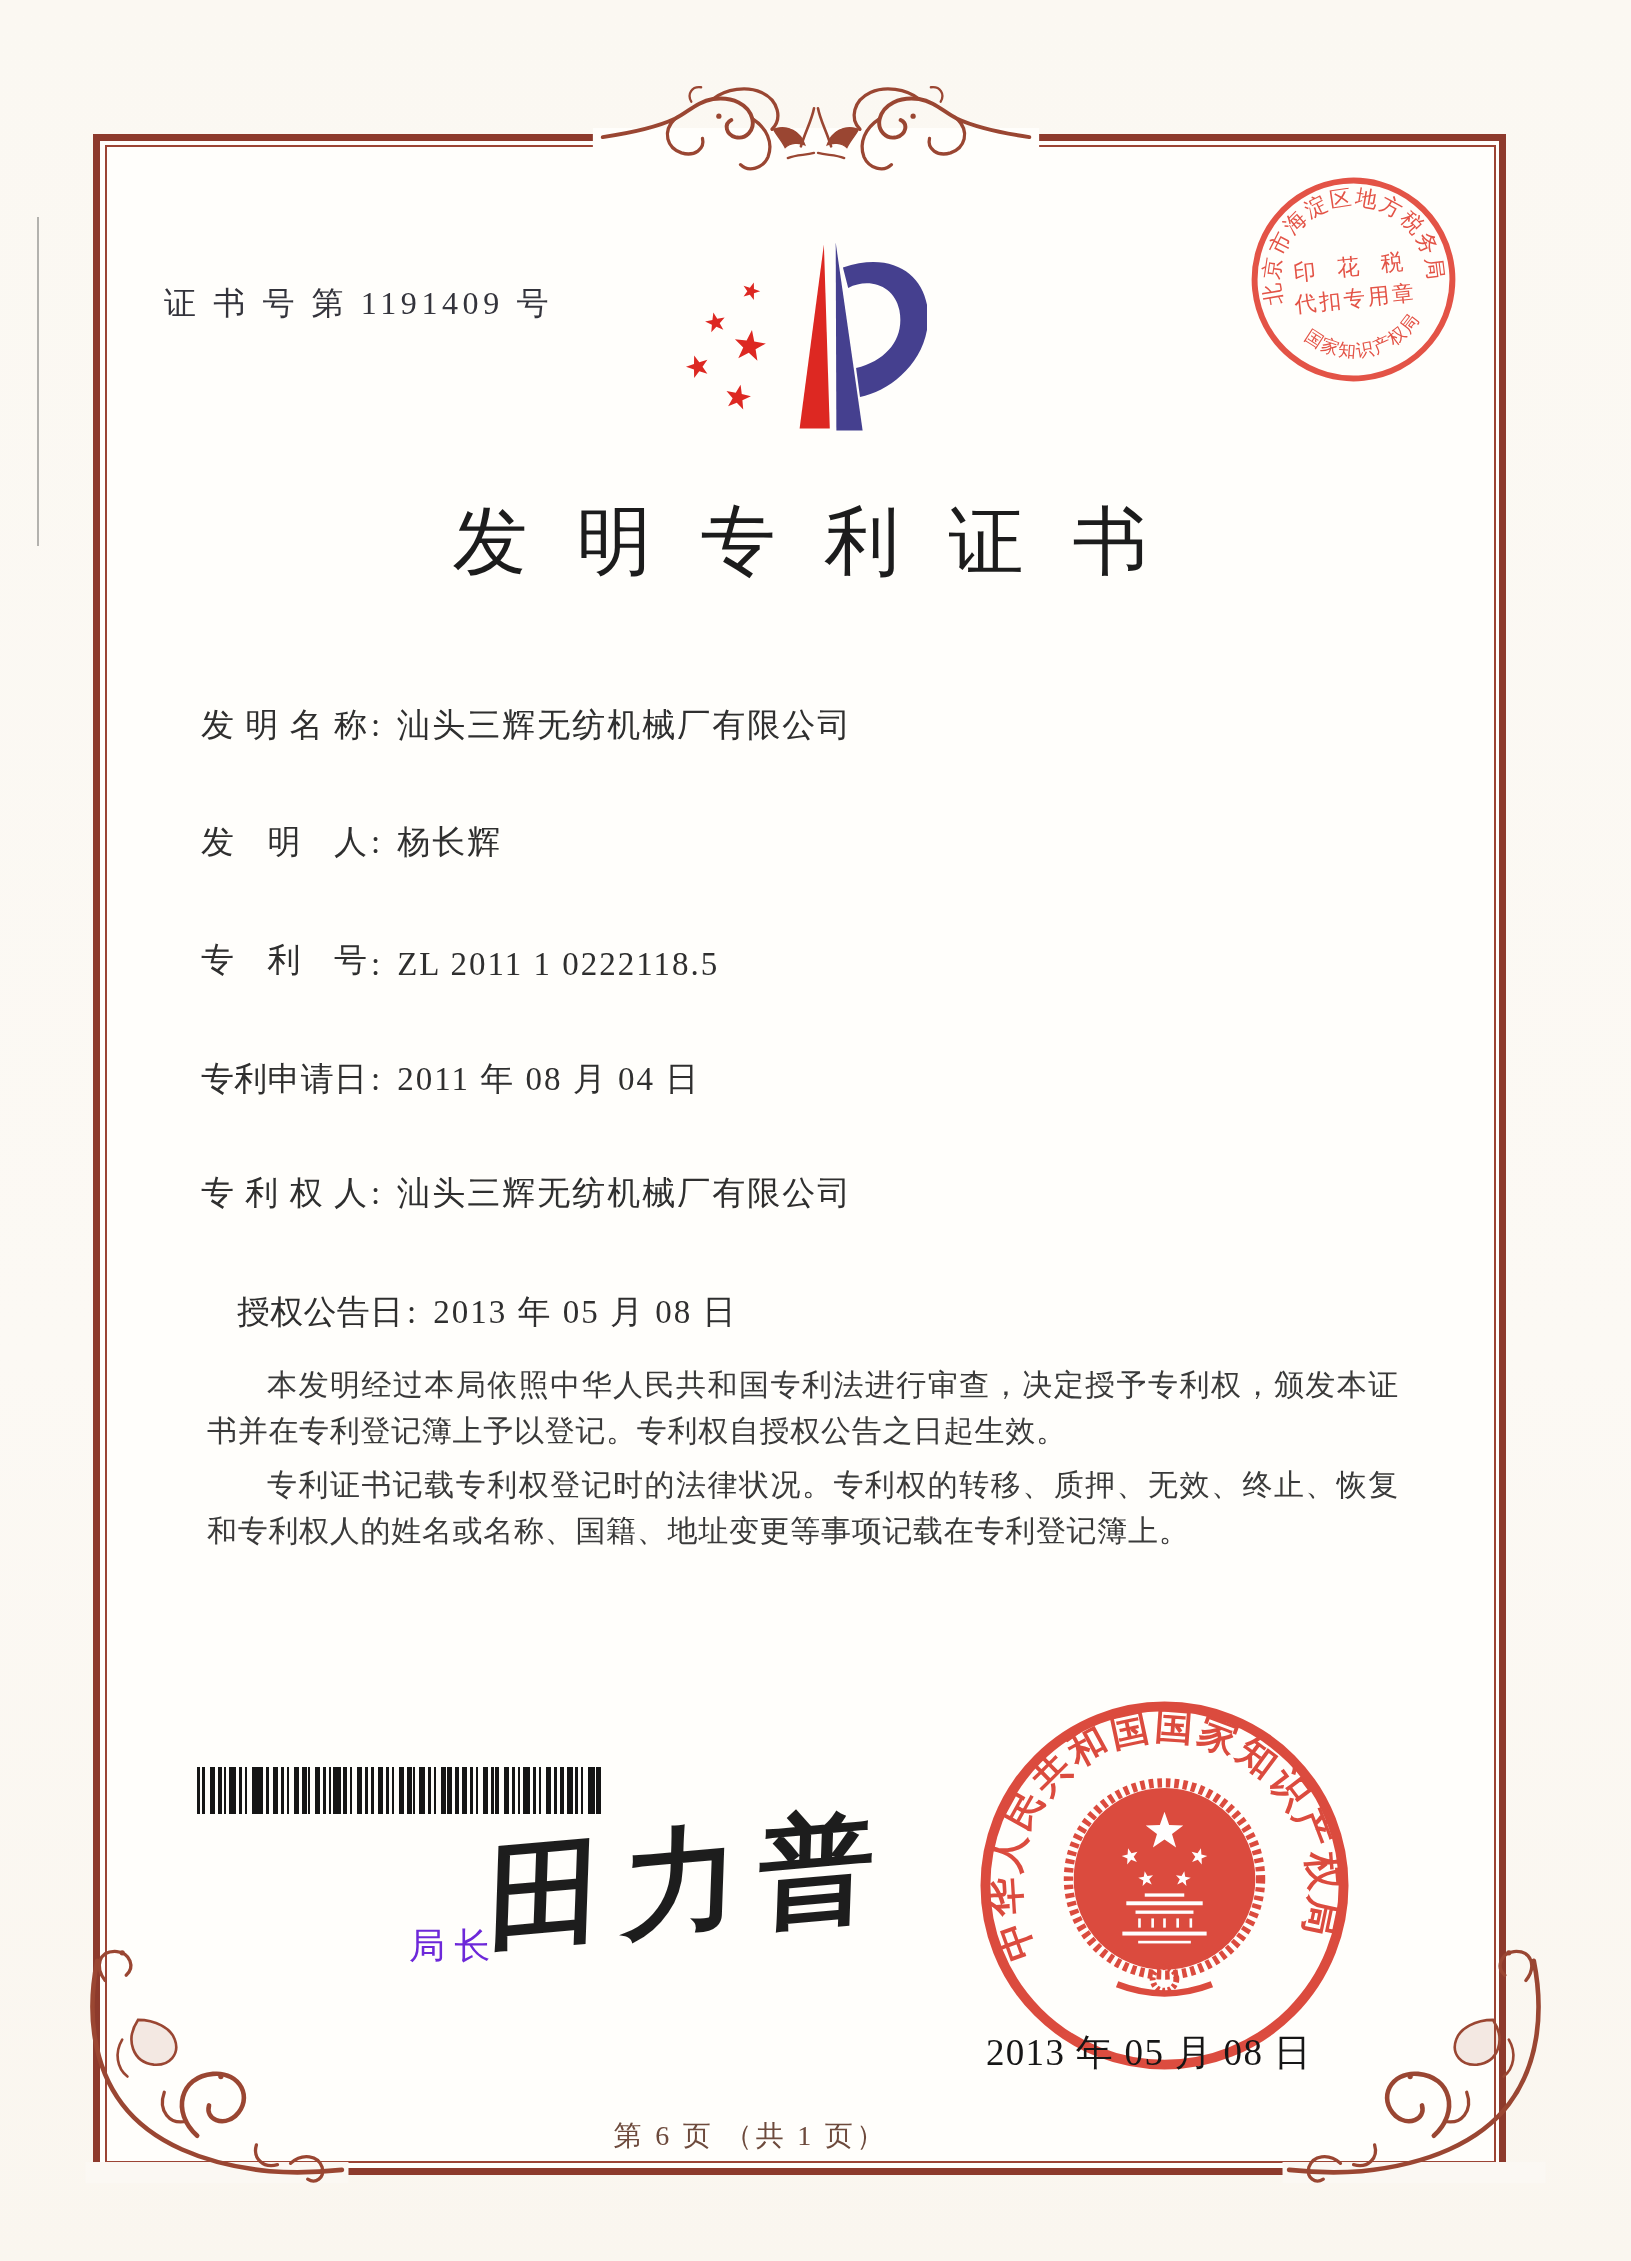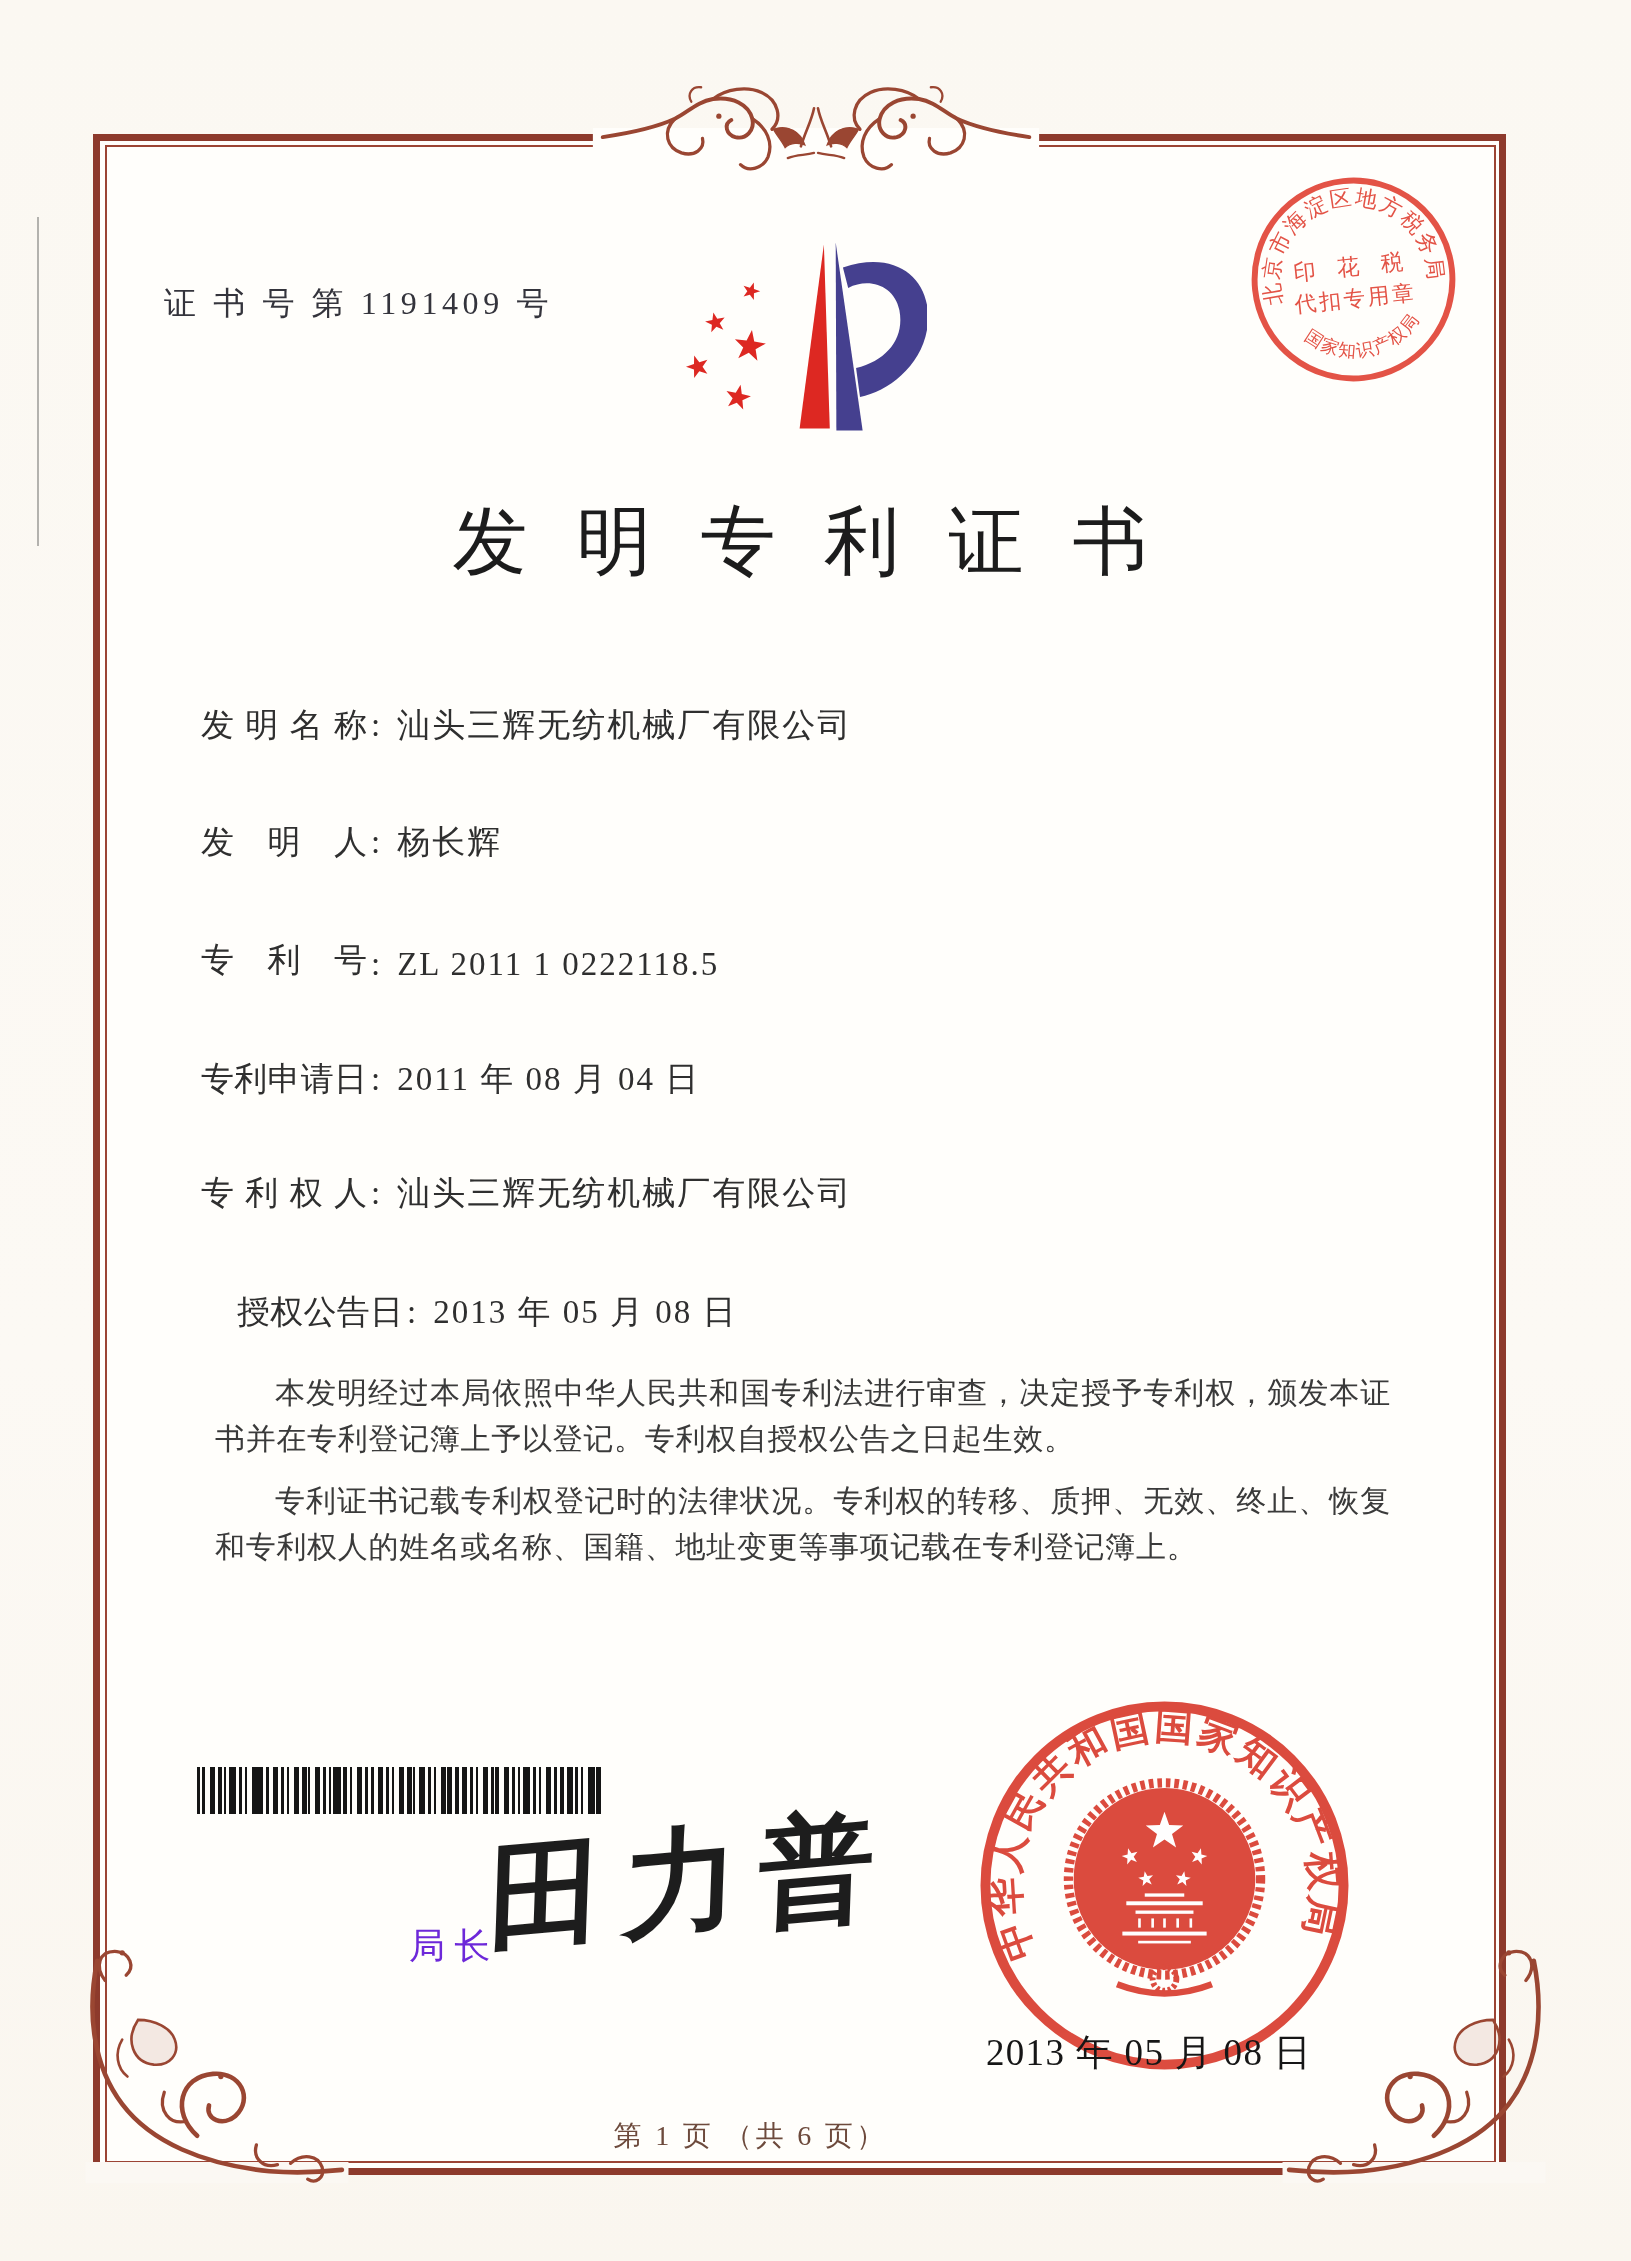--- a/index.html
+++ b/index.html
@@ -40,21 +40,21 @@
     text-justify:inter-character;vertical-align:bottom;
   }
   .fcolon{display:inline-block;margin:0 17px 0 4px;}
   .fvalue{letter-spacing:2px;}
   .f0{top:703px;} .f1{top:820px;} .f2{top:938px;} .f3{top:1057px;} .f4{top:1171px;} .f5{top:1290px;margin-left:36px;}
   
   .bodytext{
     left:199px;top:1354px;width:1208px;font-size:30px;line-height:46px;
     text-align:justify;color:#3a3a3a;letter-spacing:0.7px;
   }
-  .bodytext p{margin:16px;text-indent:2em;}
+  .bodytext p{margin:8px;text-indent:2em;}
   
   .barcode{
     left:197px;top:1767px;width:404px;height:47px;
     background-image:
       linear-gradient(90deg,#151515 0 2.6px,transparent 2.6px 5.3px,#151515 5.3px 6.6px,transparent 6.6px),
       linear-gradient(270deg,#151515 0 3.3px,transparent 3.3px 6px,#151515 6px 8px,transparent 8px),
       repeating-linear-gradient(90deg,#151515 0 2.6px,transparent 2.6px 6px,#151515 6px 8px,transparent 8px 13px,#151515 13px 18px,transparent 18px 21px),
       repeating-linear-gradient(90deg,transparent 0 22.4px,#151515 22.4px 25px,transparent 25px 32px,#151515 32px 34px,transparent 34px 38px);
   }
   
@@ -243,14 +243,14 @@
         <rect x="-40" y="94" width="80" height="4"></rect>
       </g>
       <circle cx="0" cy="152" r="18" fill="none" stroke="#d8382a" stroke-width="9" stroke-dasharray="5 4"></circle>
       <path d="M-72,160 Q0,188 72,160" fill="none" stroke="#d8382a" stroke-width="10"></path>
     </g>
   </g>
 </svg>
 
 <div class="abs seal-date">2013 年 05 月 08 日</div>
 
-<div class="abs footer">第 1 页 （共 6 页）</div>
+<div class="abs footer">第 6 页 （共 1 页）</div>
 
 
 </body></html>

